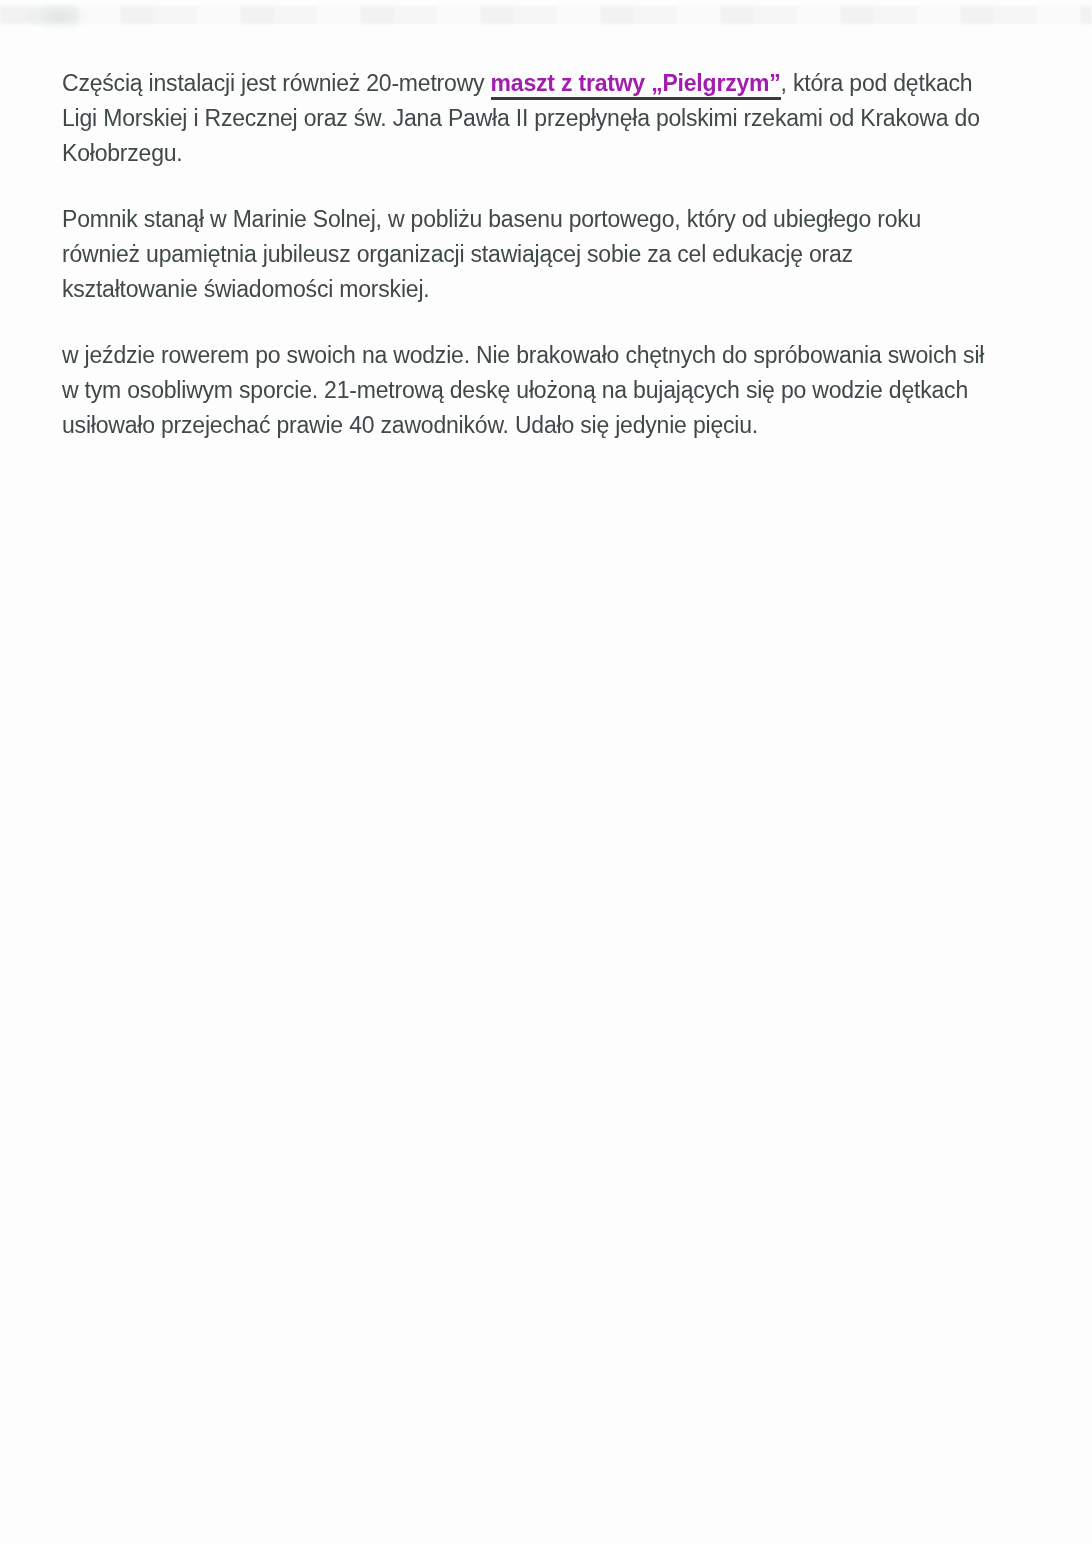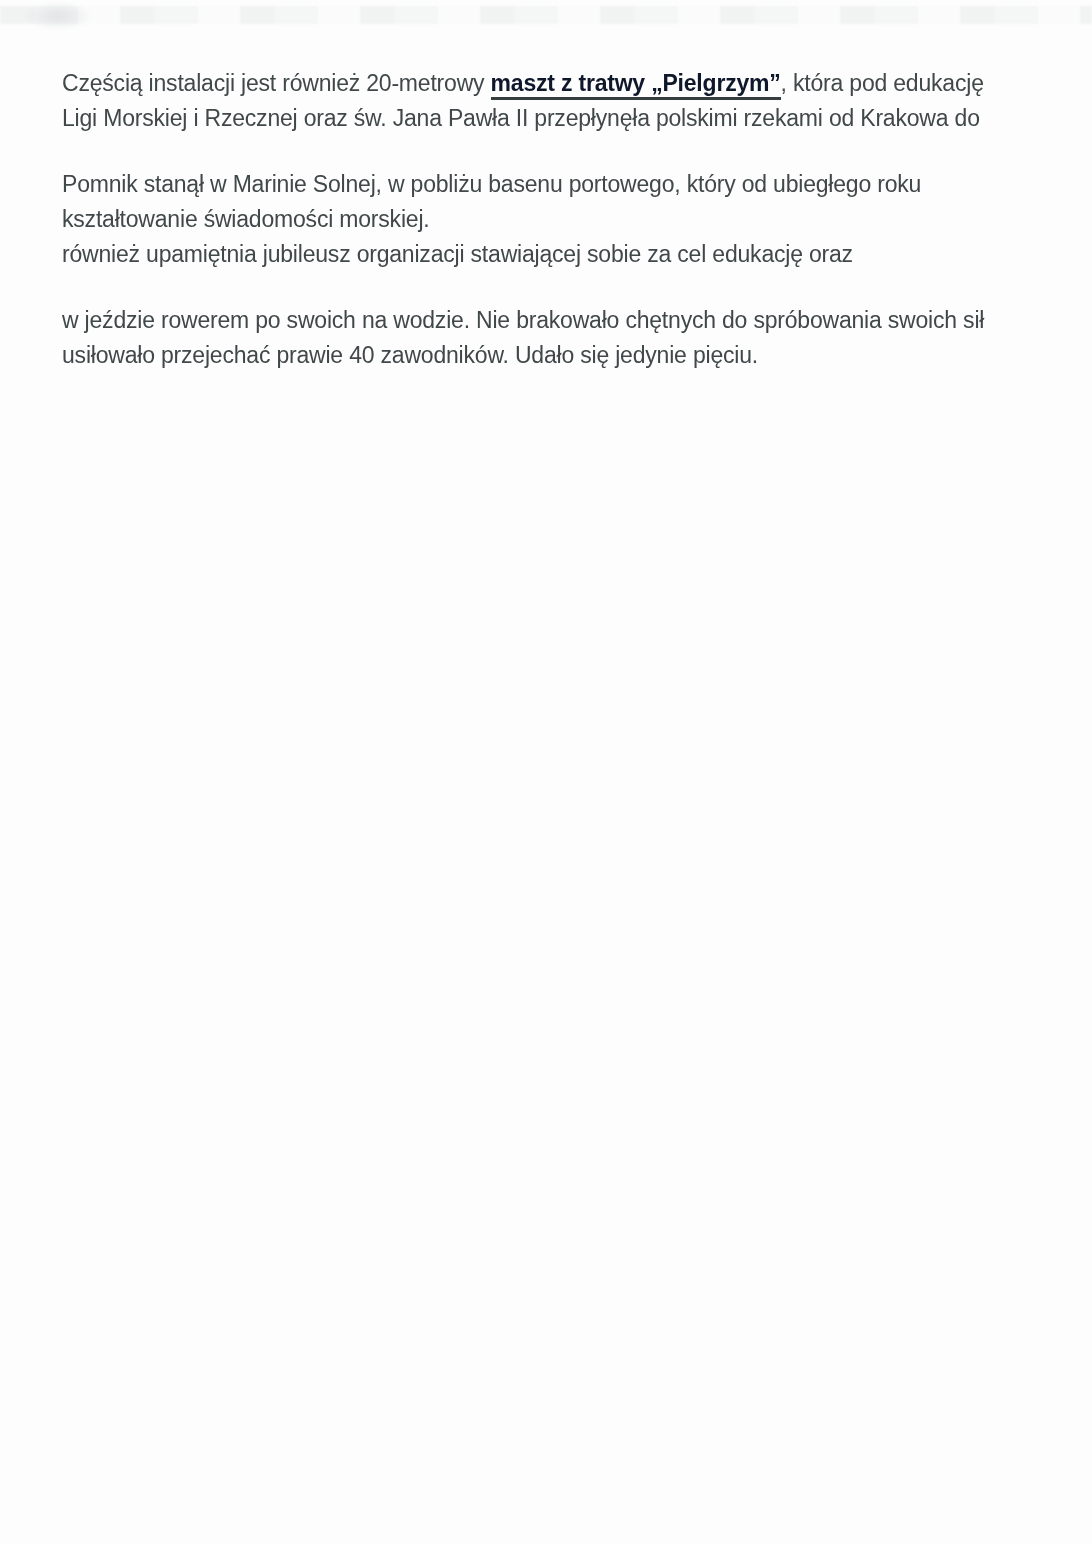--- a/index.html
+++ b/index.html
@@ -45,44 +45,46 @@
     line-height: 35px;
     letter-spacing: -0.2px;
   }
   .line {
     display: block;
     white-space: pre-wrap;
   }
   .seg { display: inline; }
   .bold-underline {
     font-weight: bold;
-    color: #0f172a;
+    color: #a21caf;
     border-bottom: 3px solid #363d3f;
     padding-bottom: 1px;
   }
 </style>
 </head>
 <body>
 
 <div class="page">
   <div class="scan-noise-band"></div>
   <div class="scan-noise-blob"></div>
 
   <div class="content">
 
     <p class="para">
-      <span class="line"><span class="seg">Częścią instalacji jest również 20-metrowy </span><span class="seg bold-underline">maszt z tratwy „Pielgrzym”</span><span class="seg">, która pod edukację</span></span>
+      <span class="line"><span class="seg">Częścią instalacji jest również 20-metrowy </span><span class="seg bold-underline">maszt z tratwy „Pielgrzym”</span><span class="seg">, która pod dętkach</span></span>
       <span class="line"><span class="seg">Ligi Morskiej i Rzecznej oraz św. Jana Pawła II przepłynęła polskimi rzekami od Krakowa do</span></span>
+      <span class="line"><span class="seg">Kołobrzegu.</span></span>
     </p>
 
     <p class="para">
       <span class="line"><span class="seg">Pomnik stanął w Marinie Solnej, w pobliżu basenu portowego, który od ubiegłego roku</span></span>
+      <span class="line"><span class="seg">również upamiętnia jubileusz organizacji stawiającej sobie za cel edukację oraz</span></span>
       <span class="line"><span class="seg">kształtowanie świadomości morskiej.</span></span>
-      <span class="line"><span class="seg">również upamiętnia jubileusz organizacji stawiającej sobie za cel edukację oraz</span></span>
     </p>
 
     <p class="para">
       <span class="line"><span class="seg">w jeździe rowerem po swoich na wodzie. Nie brakowało chętnych do spróbowania swoich sił</span></span>
+      <span class="line"><span class="seg">w tym osobliwym sporcie. 21-metrową deskę ułożoną na bujających się po wodzie dętkach</span></span>
       <span class="line"><span class="seg">usiłowało przejechać prawie 40 zawodników. Udało się jedynie pięciu.</span></span>
     </p>
 
   </div>
 </div>
 
 </body></html>

